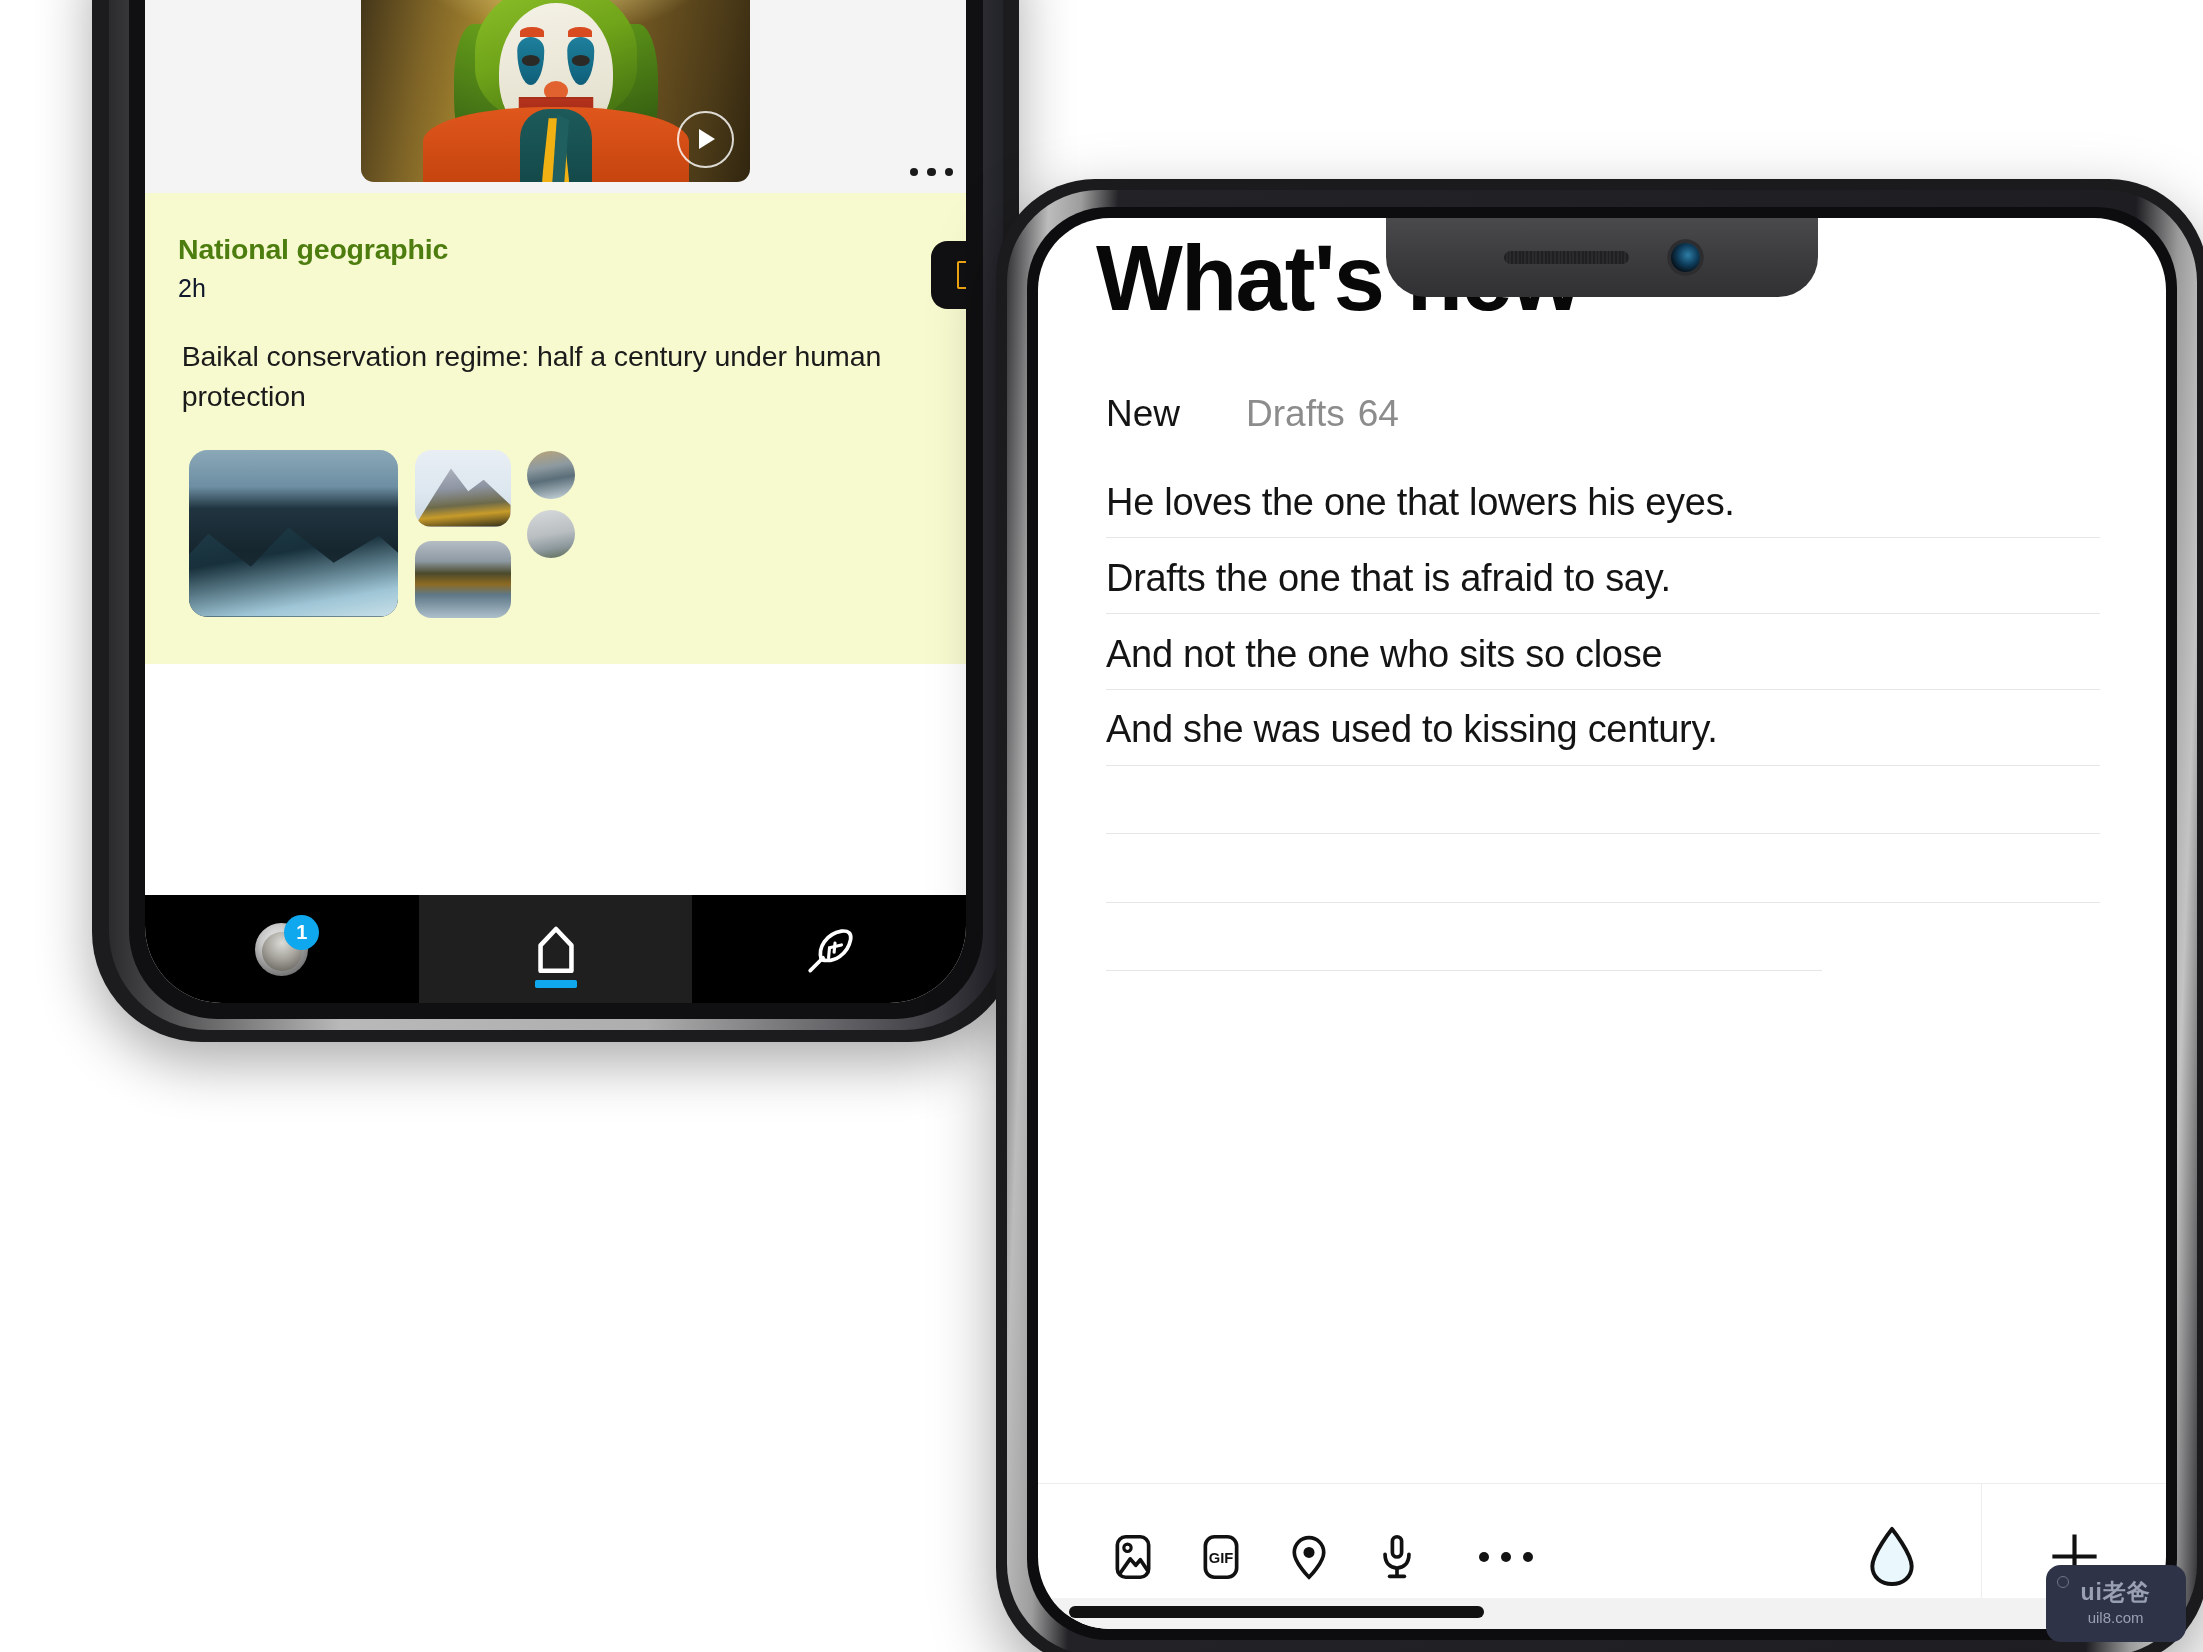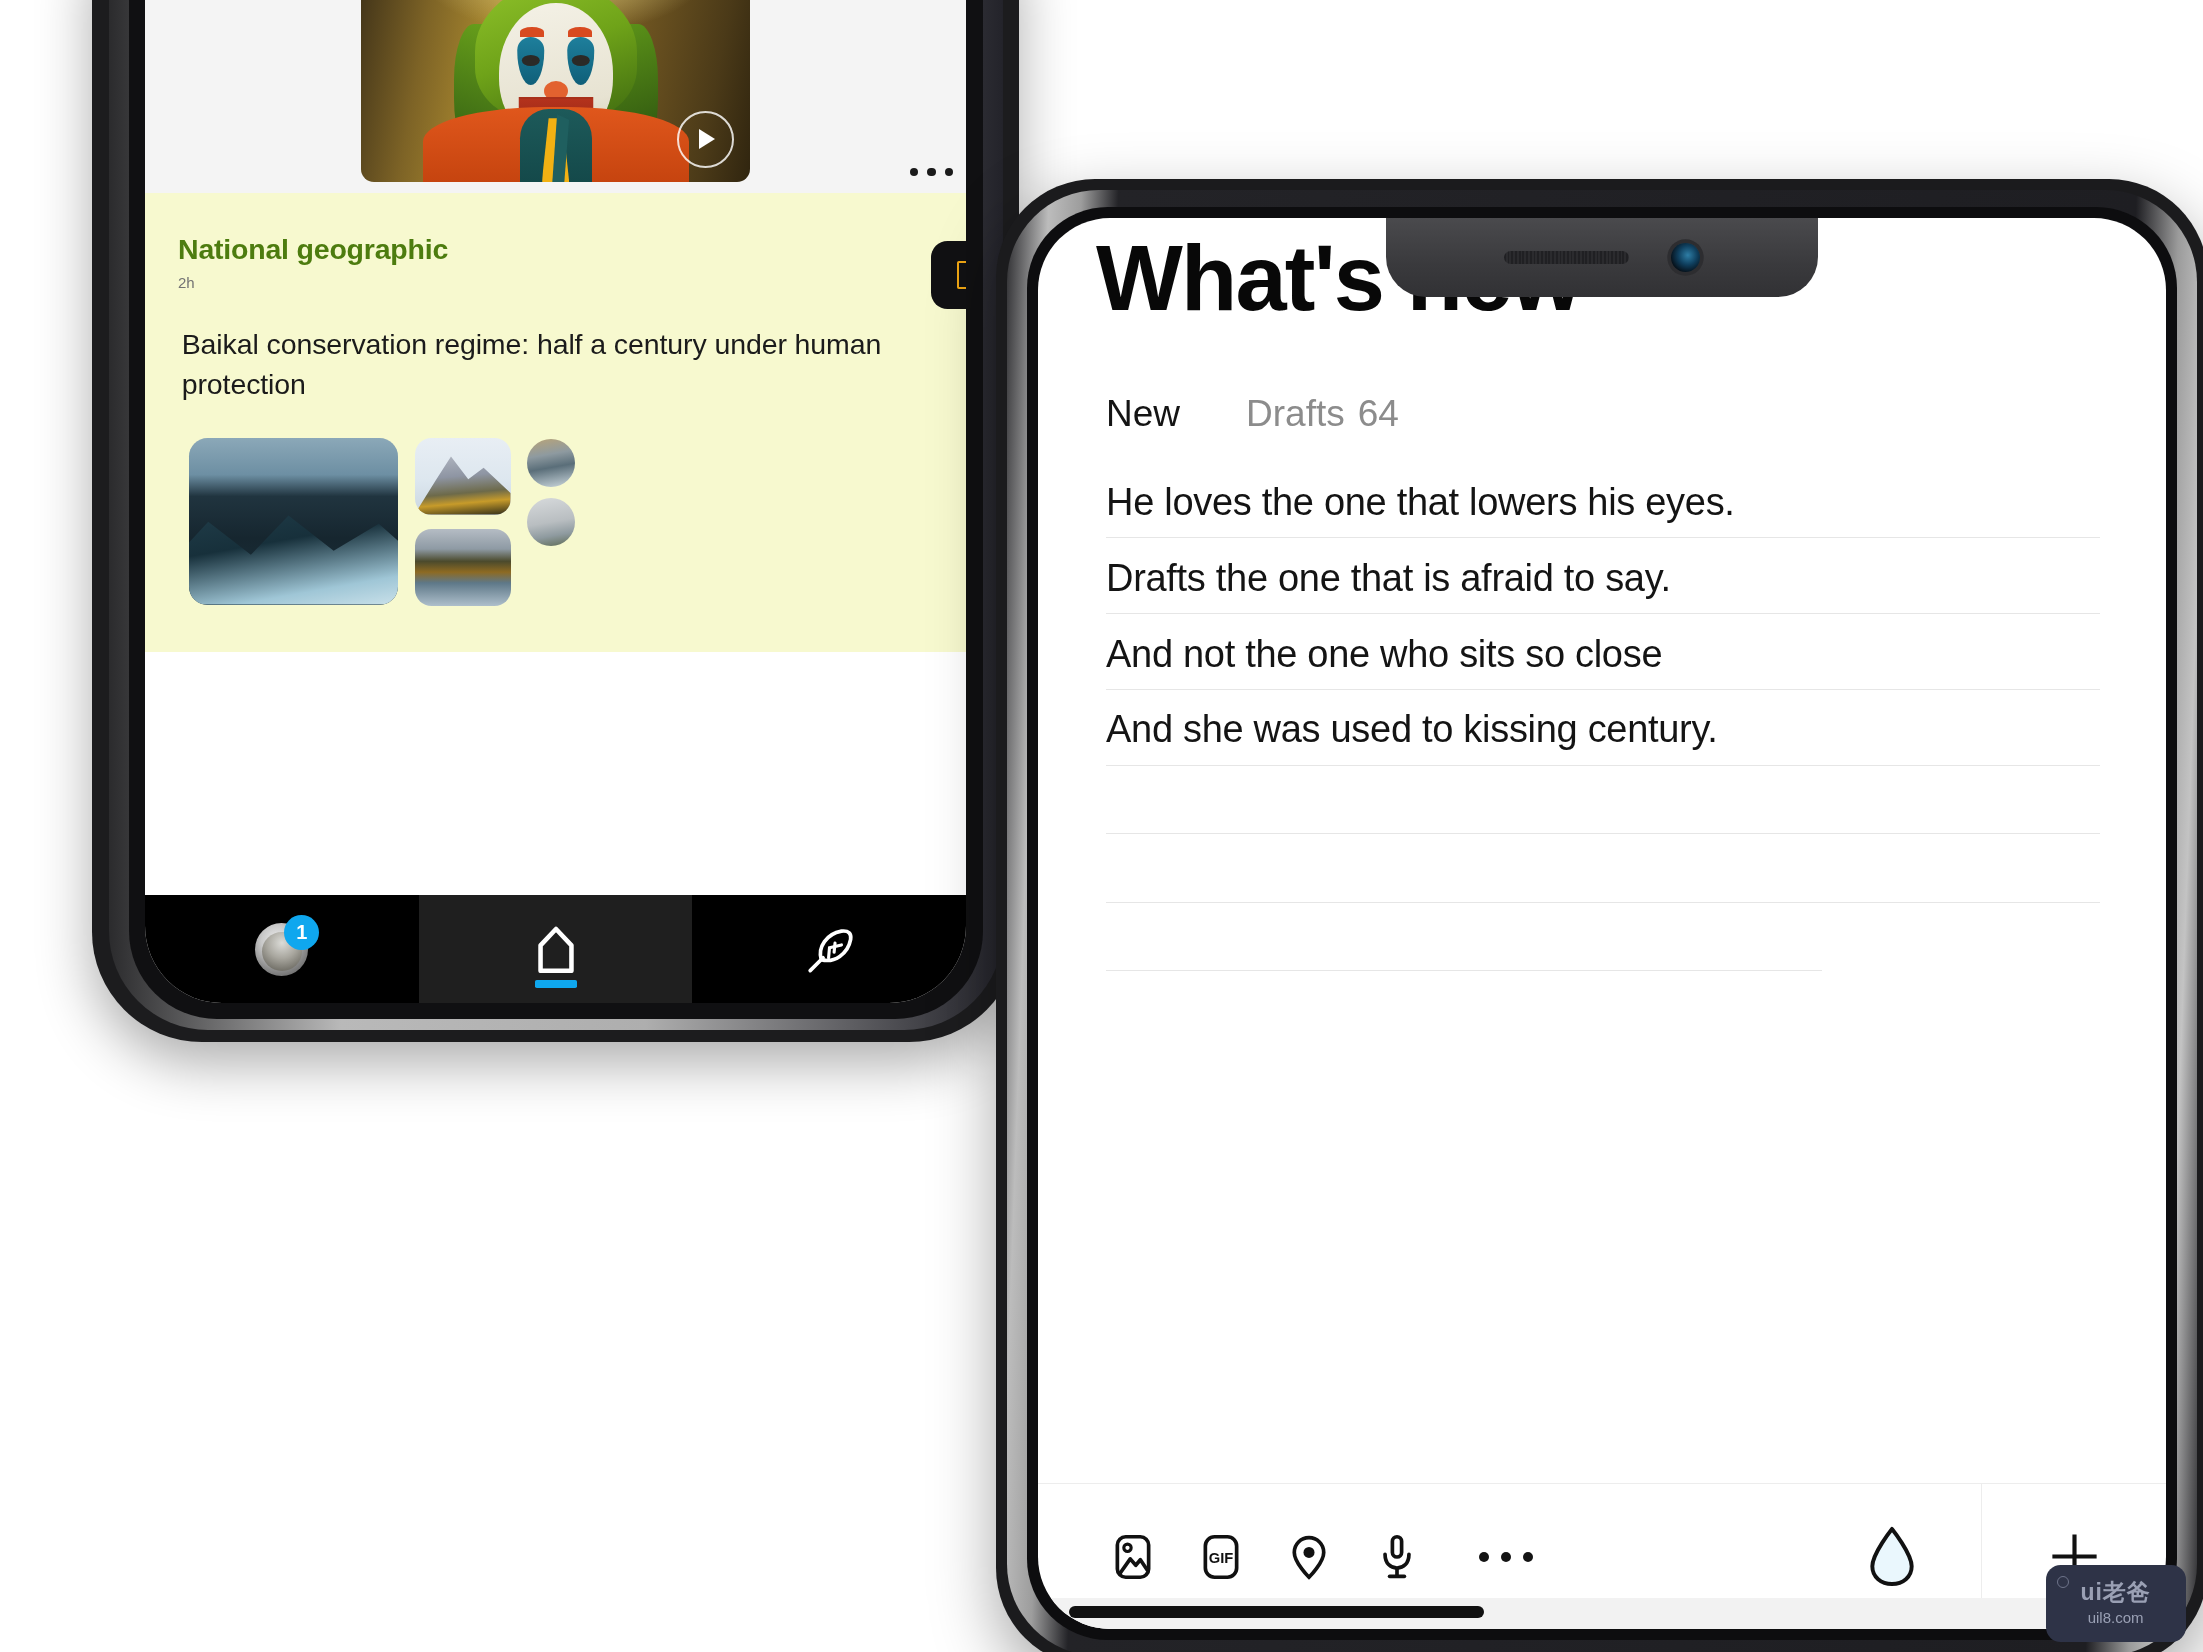--- a/index.html
+++ b/index.html
@@ -157,22 +157,22 @@
     padding: 40px 33px 46px 33px;
     position: relative;
   }
   .post-author {
     font-size: 28.5px;
     font-weight: bold;
     color: #4d7c0f;
     letter-spacing: -0.2px;
   }
   .post-time {
-    font-size: 15px;
-    color: #737373;
+    font-size: 25px;
+    color: #0f172a;
     margin-top: 7.3px;
   }
   .post-text {
     margin-top: 33px;
     font-size: 28.5px;
     line-height: 1.42;
     color: #1b1b1b;
     padding-left: 3.7px;
     letter-spacing: -0.1px;
   }

